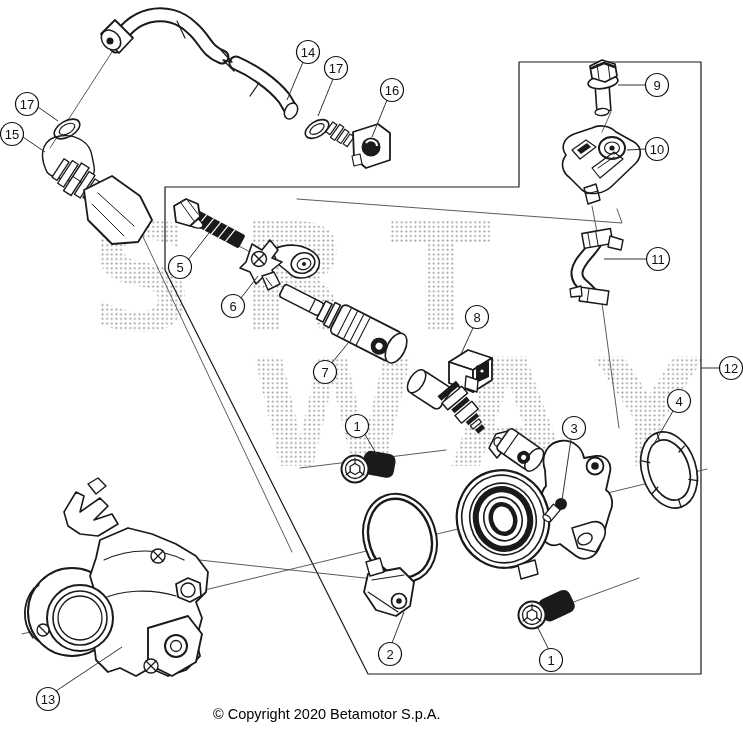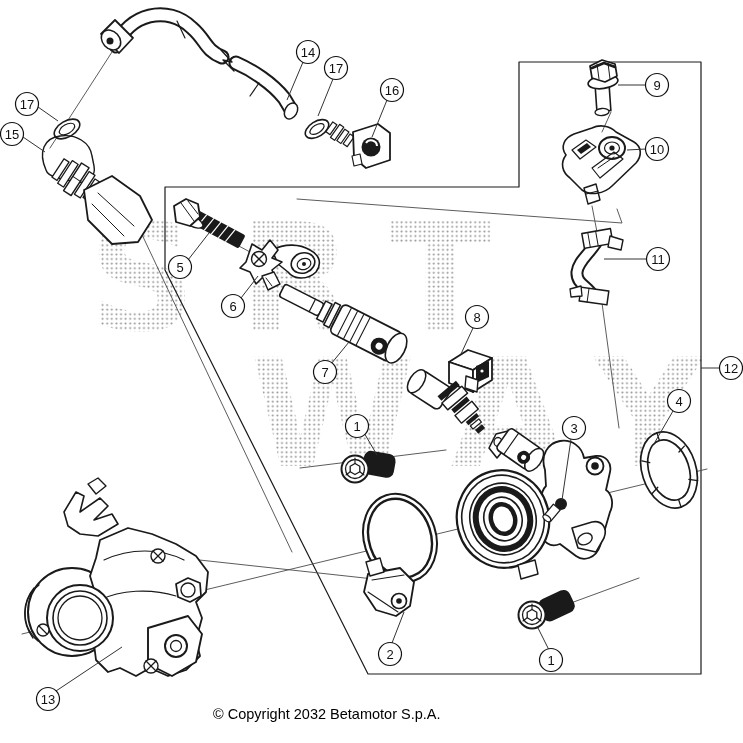--- a/index.html
+++ b/index.html
@@ -406,14 +406,14 @@
           <circle cx="551" cy="660" r="11.5"></circle>
           <text x="551" y="664.5">1</text>
         </g>
     <g class="callout">
           <circle cx="48" cy="699" r="11.5"></circle>
           <text x="48" y="703.5">13</text>
         </g>
   </g>
 </svg>
 
-<div id="copyright">© Copyright 2032 Betamotor S.p.A.</div>
+<div id="copyright">© Copyright 2020 Betamotor S.p.A.</div>
 </div>
 
 </body></html>

